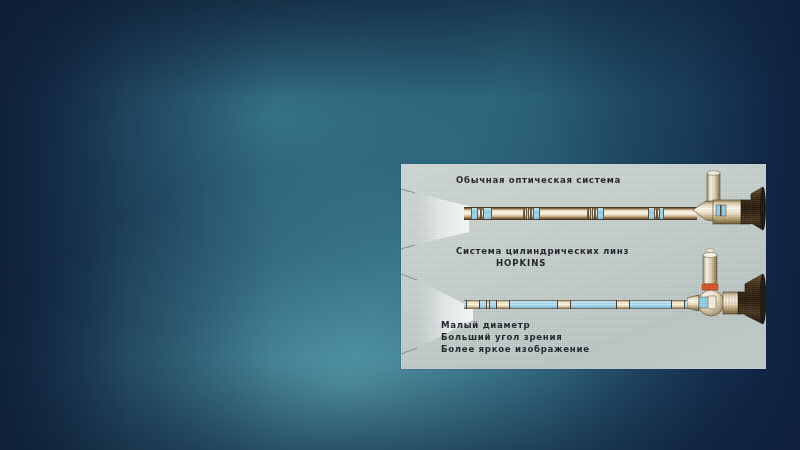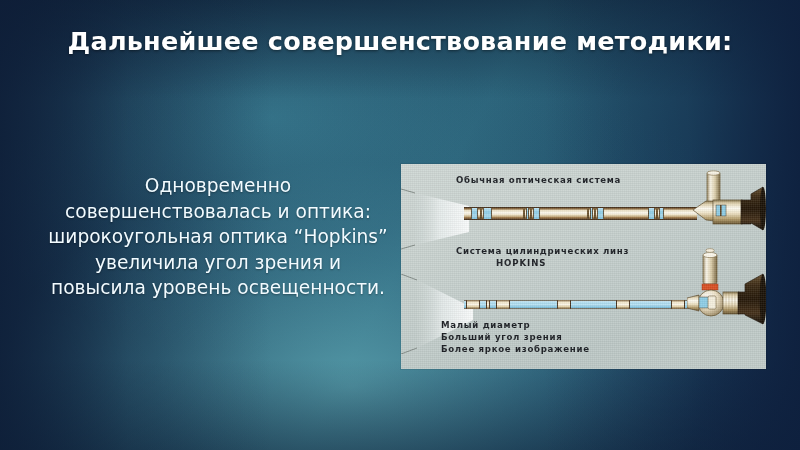--- a/index.html
+++ b/index.html
@@ -129,23 +129,21 @@
   }
 
   
   .eyepiece{ position:absolute; }
 </style>
 </head>
 <body>
 
 <div class="slide">
 
-  <h1 class="title">Дальнейшее совершенствование методики:</h1>
-
-  <p class="body-text">Одновременно совершенствовалась и оптика: широкоугольная оптика “Hopkins” увеличила угол зрения и повысила уровень освещенности.</p>
+
 
   <div class="picture">
 
     <div class="cone" style="left:0px; top:24px;">
       <svg width="70" height="62" viewBox="0 0 70 62">
         <defs>
           <linearGradient id="coneA" x1="1" y1="0" x2="0" y2="0">
             <stop offset="0%" stop-color="#fbfdfd" stop-opacity="0.97"></stop>
             <stop offset="55%" stop-color="#eef3f3" stop-opacity="0.75"></stop>
             <stop offset="100%" stop-color="#d2dbd9" stop-opacity="0.12"></stop>

